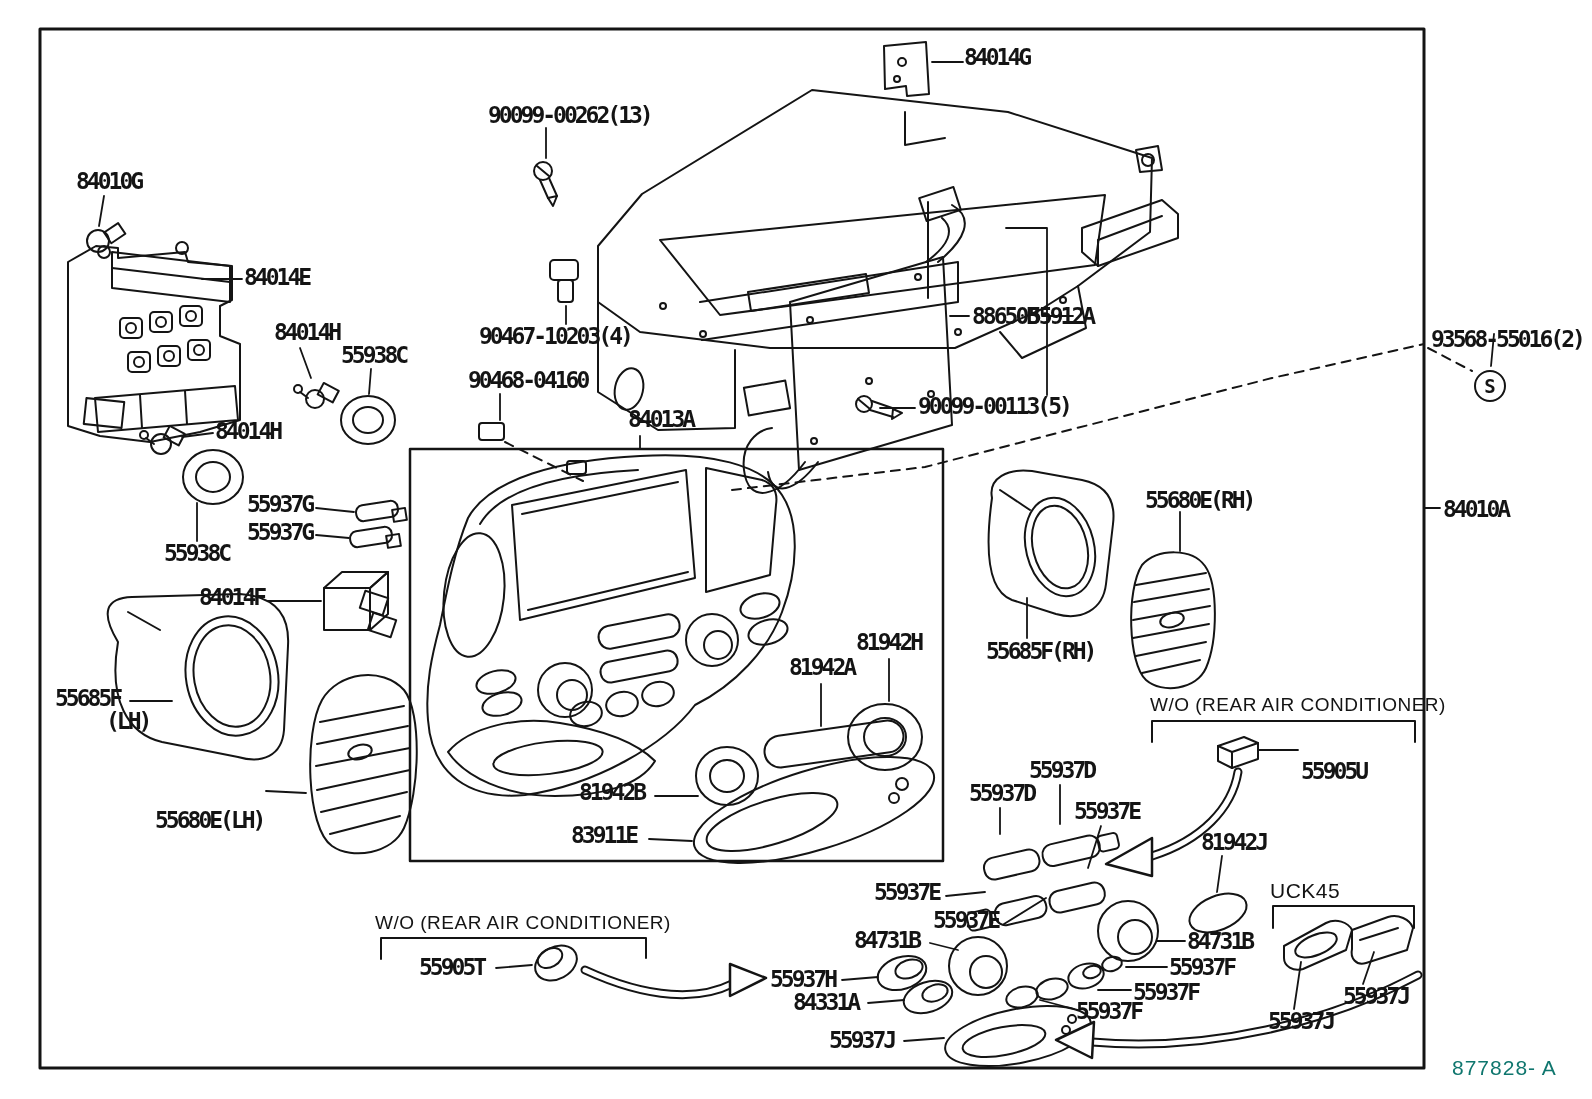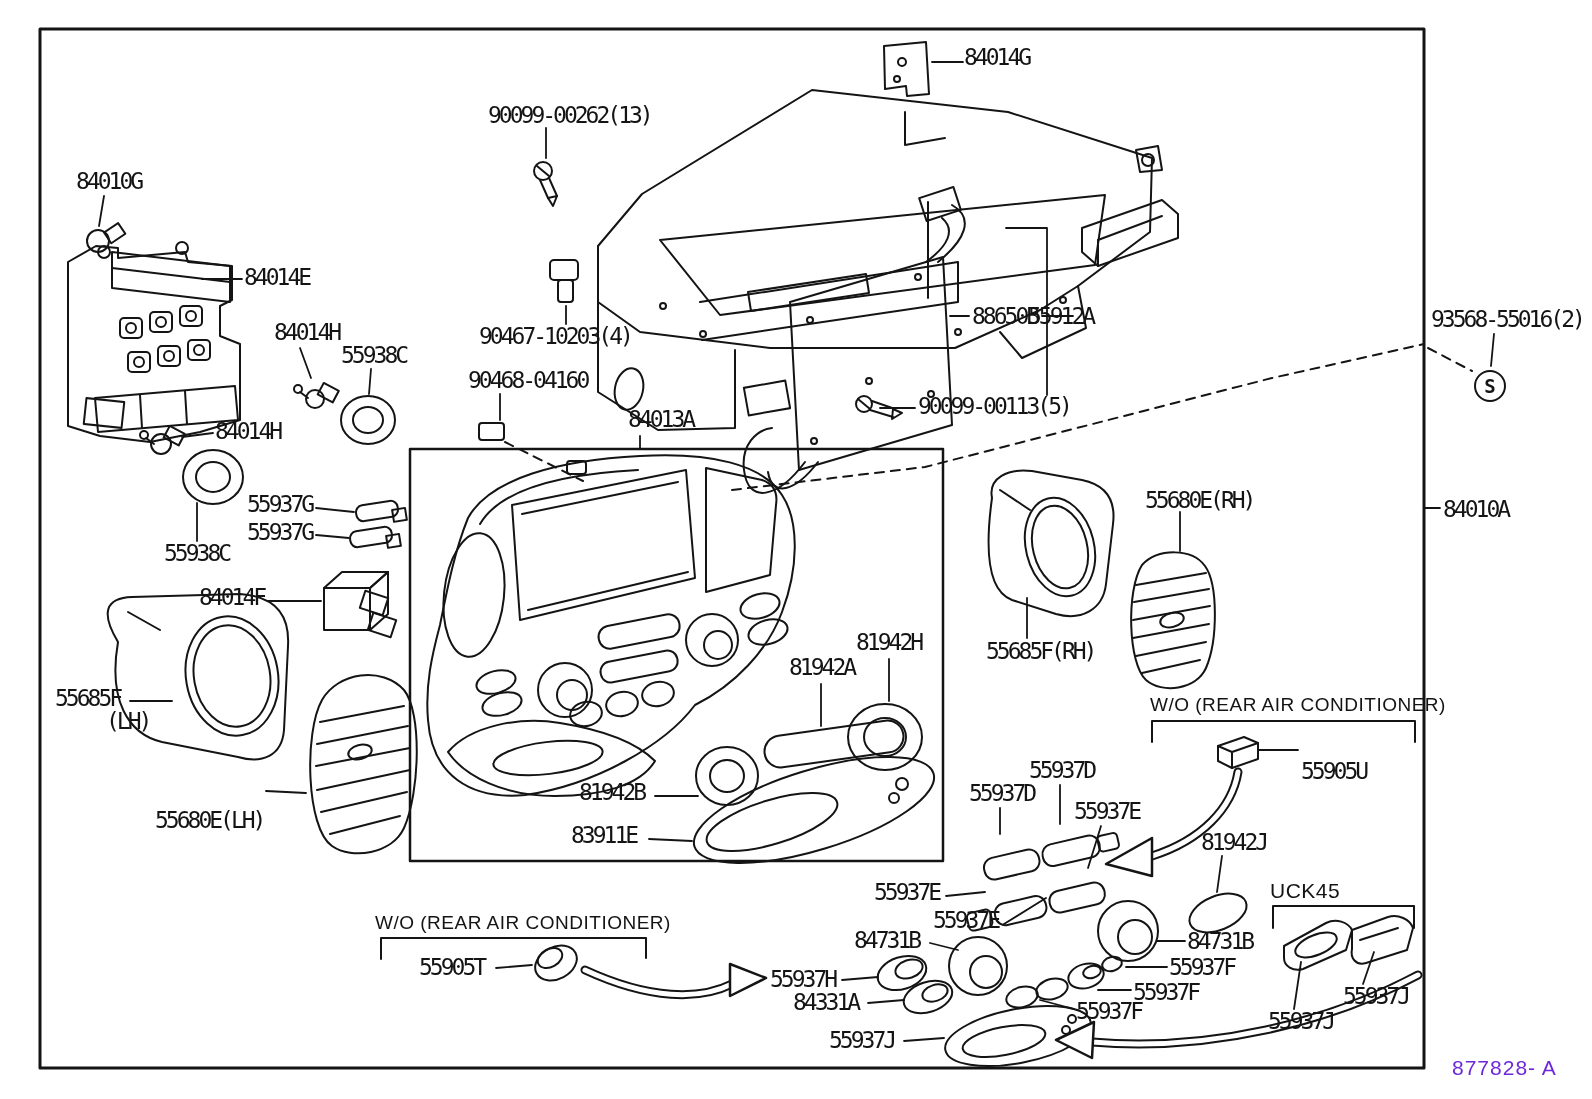--- a/index.html
+++ b/index.html
@@ -1,24 +1,24 @@
 <!DOCTYPE html>
 <html><head>
 <meta charset="utf-8">
 <style>
   html,body{margin:0;padding:0;background:#ffffff;}
   #canvas{position:relative;width:1592px;height:1099px;background:#ffffff;overflow:hidden;
           font-family:"Liberation Sans",sans-serif;}
   #art{position:absolute;left:0;top:0;}
-  .plabel{position:absolute;font-family:"DejaVu Sans Mono",monospace;font-weight:normal;
+  .plabel{position:absolute;font-family:"DejaVu Sans Mono",monospace;font-weight:bold;
           font-size:23px;line-height:23px;letter-spacing:-3px;color:#141414;white-space:pre;}
   .nlabel{position:absolute;font-family:"Liberation Sans",sans-serif;font-weight:400;
           font-size:19px;line-height:21px;letter-spacing:0.5px;color:#141414;white-space:pre;}
   .dlabel{position:absolute;font-family:"Liberation Sans",sans-serif;font-size:21px;
-          color:#6d28d9;letter-spacing:1px;white-space:pre;}
+          color:#0f766e;letter-spacing:1px;white-space:pre;}
   .slabel{position:absolute;font-family:"DejaVu Sans Mono",monospace;font-weight:bold;
           font-size:19px;color:#141414;width:18px;text-align:center;}
 </style>
 </head>
 <body>
 
 <div id="canvas">
 
 <svg id="art" width="1592" height="1099" viewBox="0 0 1592 1099">
   <g stroke="#141414" stroke-width="2" fill="none" stroke-linecap="round" stroke-linejoin="round">
@@ -366,21 +366,21 @@
 <div class="plabel" style="left:244px;top:266px">84014E</div>
 <div class="plabel" style="left:274px;top:321px">84014H</div>
 <div class="plabel" style="left:341px;top:344px">55938C</div>
 <div class="plabel" style="left:215px;top:420px">84014H</div>
 <div class="plabel" style="left:479px;top:325px">90467-10203(4)</div>
 <div class="plabel" style="left:468px;top:369px">90468-04160</div>
 <div class="plabel" style="left:628px;top:408px">84013A</div>
 <div class="plabel" style="left:972px;top:305px">88650B</div>
 <div class="plabel" style="left:1028px;top:305px">55912A</div>
 <div class="plabel" style="left:918px;top:395px">90099-00113(5)</div>
-<div class="plabel" style="left:1431px;top:308px">93568-55016(2)</div>
+<div class="plabel" style="left:1431px;top:328px">93568-55016(2)</div>
 <div class="plabel" style="left:1443px;top:498px">84010A</div>
 <div class="plabel" style="left:1145px;top:489px">55680E(RH)</div>
 <div class="plabel" style="left:986px;top:640px">55685F(RH)</div>
 <div class="plabel" style="left:247px;top:493px">55937G</div>
 <div class="plabel" style="left:247px;top:521px">55937G</div>
 <div class="plabel" style="left:164px;top:542px">55938C</div>
 <div class="plabel" style="left:199px;top:586px">84014F</div>
 <div class="plabel" style="left:55px;top:687px">55685F</div>
 <div class="plabel" style="left:106px;top:710px">(LH)</div>
 <div class="plabel" style="left:155px;top:809px">55680E(LH)</div>

